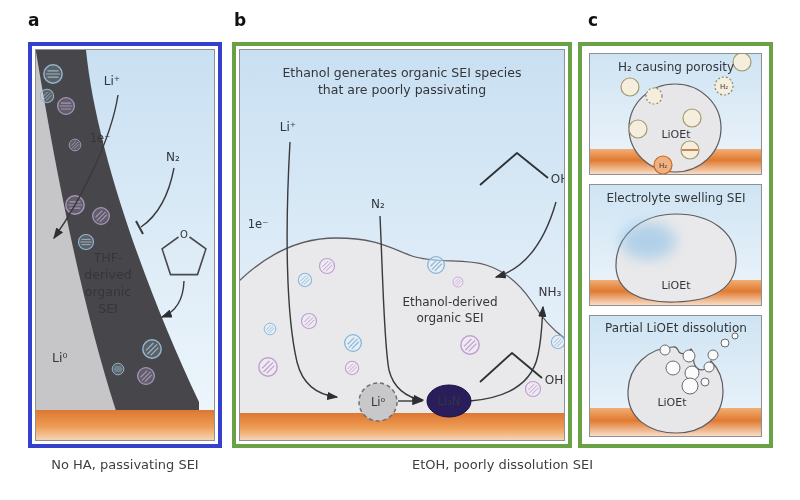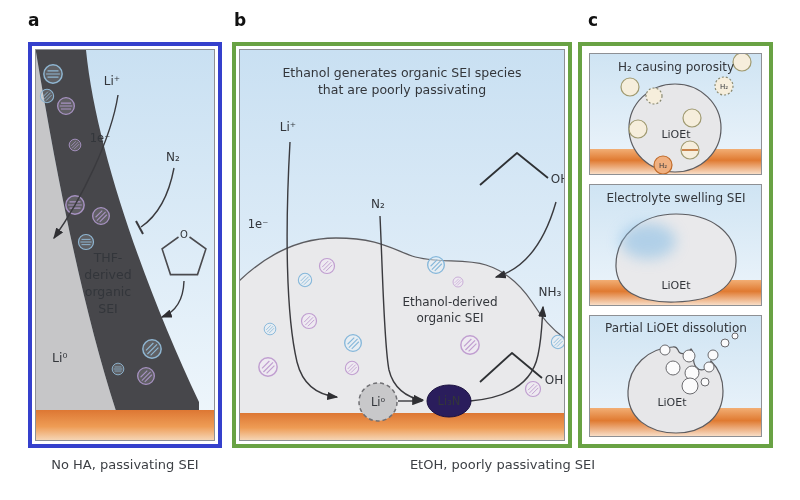--- a/index.html
+++ b/index.html
@@ -262,15 +262,15 @@
         <circle cx="115" cy="66" r="4"></circle>
       </g>
       <text x="82" y="90" text-anchor="middle" font-size="11" fill="#3b3e42">LiOEt</text>
       <text x="86" y="16" text-anchor="middle" font-size="12" fill="#2f3338">Partial LiOEt dissolution</text>
     </svg>
     </div>
 
   </div>
 
   <div class="caption cap-a">No HA, passivating SEI</div>
-  <div class="caption cap-bc">EtOH, poorly passivating SEI</div>
+  <div class="caption cap-bc">EtOH, poorly dissolution SEI</div>
 
 </div>
 
 </body></html>

